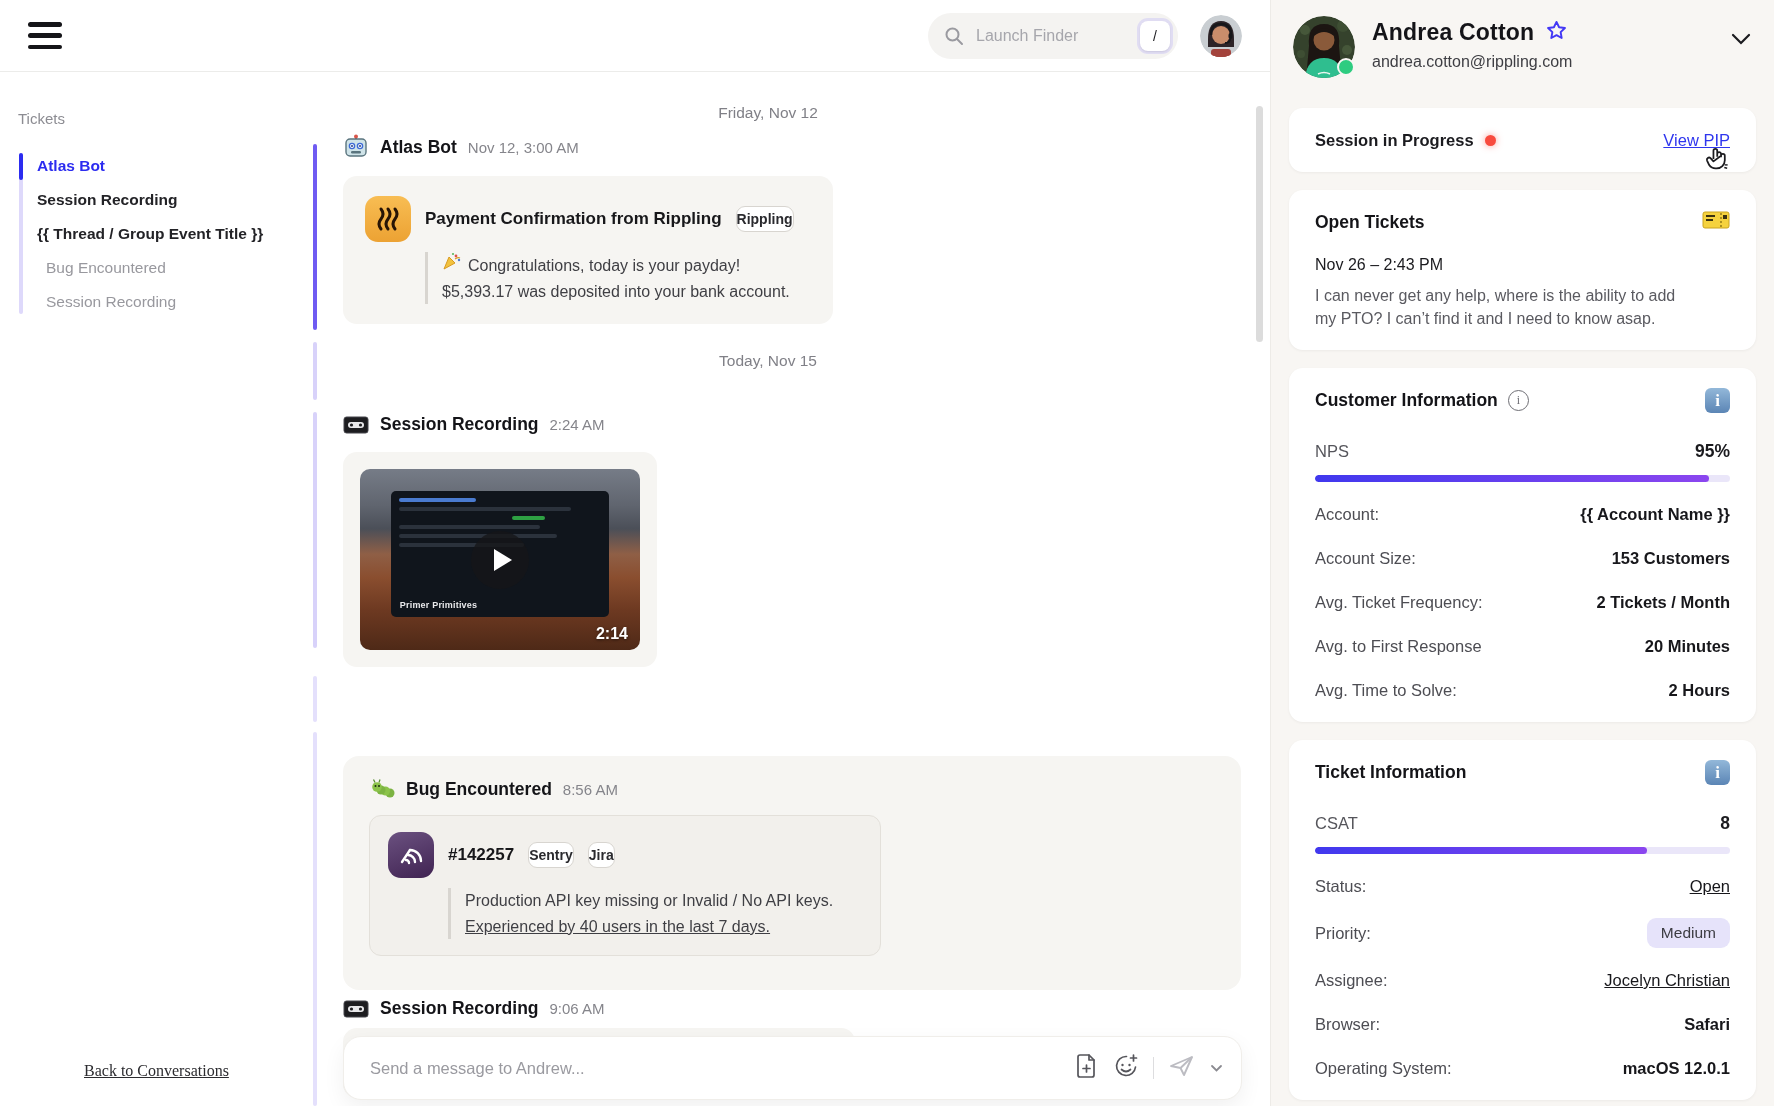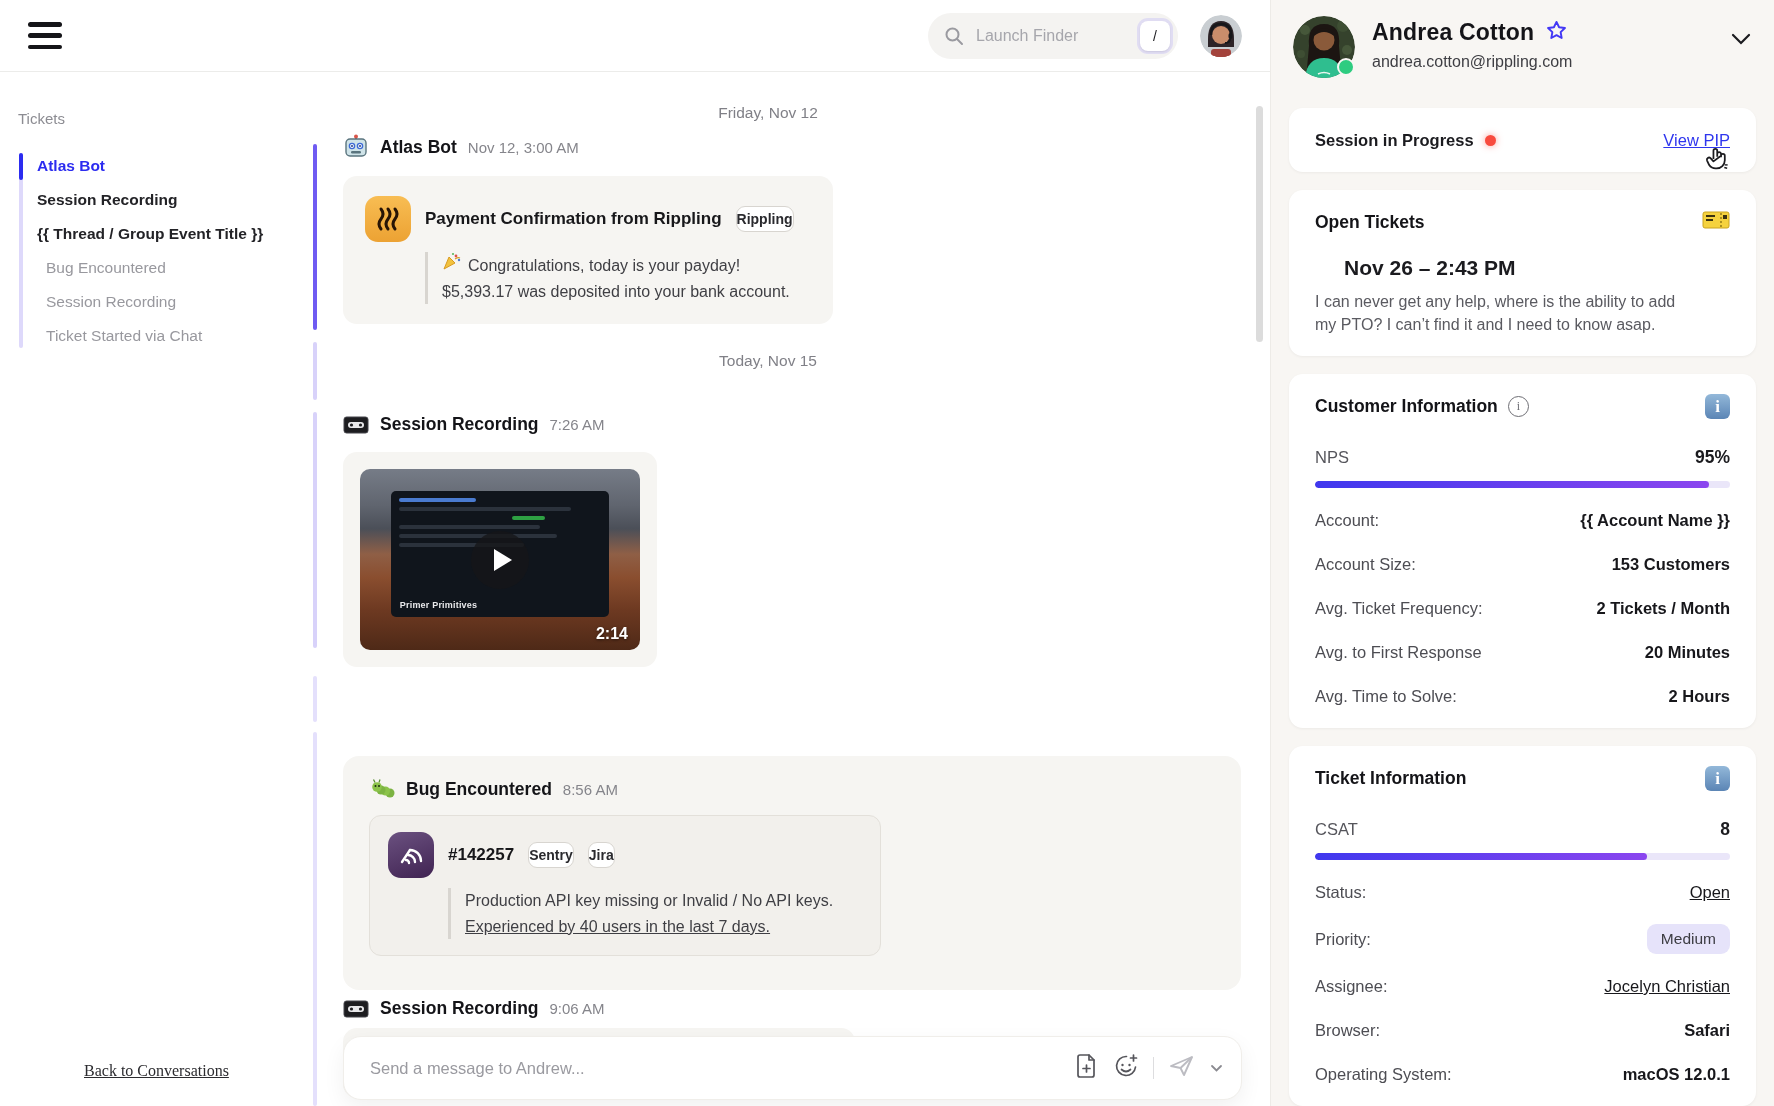--- a/index.html
+++ b/index.html
@@ -116,21 +116,21 @@
   .cursor-artifact{position:absolute;right:26px;top:38px;}
   .card-title-row{display:flex;align-items:center;}
   .c-title{font-weight:bold;font-size:17.5px;color:#141418;}
   .info-outline{width:19px;height:19px;border:1.5px solid #6e6e74;border-radius:50%;margin-left:10px;
                 display:flex;align-items:center;justify-content:center;font-size:12px;color:#6e6e74;
                 font-family:"Liberation Serif",serif;cursor:pointer;}
   .info-badge{margin-left:auto;width:25px;height:25px;border-radius:6px;background:linear-gradient(180deg,#93b8d9,#5b85b5);
               color:#fff;display:flex;align-items:center;justify-content:center;
               font-family:"Liberation Serif",serif;font-size:17px;font-weight:bold;}
   .mlauto{margin-left:auto;}
-  .ot-time{margin-top:22px;font-weight:bold;font-size:21px;margin-left:29px;}
+  .ot-time{margin-top:22px;font-weight:normal;font-size:16px;}
   .ot-msg{margin-top:10px;color:#5a5a60;font-size:16px;line-height:1.45;max-width:378px;}
   .score-row{display:flex;align-items:center;margin-top:28px;}
   .score-label{color:#55555b;font-size:16.5px;}
   .score-value{margin-left:auto;font-weight:bold;font-size:17.5px;}
   .bar{margin-top:13px;height:7px;border-radius:4px;background:#eae6f9;overflow:hidden;}
   .bar-fill{height:100%;border-radius:4px;background:linear-gradient(90deg,#4038ee,#8b46ef);}
   .def-row{display:flex;align-items:center;margin-top:20px;min-height:24px;}
   .def-label{color:#4d4d53;font-size:16.5px;}
   .def-value{margin-left:auto;font-weight:bold;font-size:16.5px;color:#17171b;text-align:right;}
   .def-value.lnk{font-weight:normal;font-size:16.5px;}
@@ -176,21 +176,20 @@
     <div class="side-list">
       <span class="side-rail"></span>
       <div class="side-item active">
         <span class="active-bar"></span>
         <span>Atlas Bot</span>
       </div>
       <div class="side-item">Session Recording</div>
       <div class="side-item">{{ Thread / Group Event Title }}</div>
       <div class="side-item muted">Bug Encountered</div>
       <div class="side-item muted">Session Recording</div>
-      <div class="side-item muted">Ticket Started via Chat</div>
     </div>
     <div class="back-link">Back to Conversations</div>
   </div>
 
   <div class="chat">
     <span class="rail-seg seg1"></span>
     <span class="rail-seg seg2"></span>
     <span class="rail-seg seg3"></span>
     <span class="rail-seg seg4"></span>
     <span class="rail-seg seg5"></span>
@@ -247,21 +246,21 @@
     <div class="msg-head h-rec1">
       <span class="emoji-ic">
         <svg width="26" height="20" viewBox="0 0 26 20">
           <rect x="1" y="2" width="24" height="16" rx="2.5" fill="#1d1d20" stroke="#44444a" stroke-width="1"></rect>
           <rect x="5" y="7" width="16" height="6" rx="3" fill="#e8e8ea"></rect>
           <circle cx="8.5" cy="10" r="1.6" fill="#1d1d20"></circle>
             <circle cx="17.5" cy="10" r="1.6" fill="#1d1d20"></circle>
         </svg>
       </span>
       <span class="sender">Session Recording</span>
-      <span class="mtime">7:26 AM</span>
+      <span class="mtime">2:24 AM</span>
     </div>
     <div class="rec-card">
       <div class="video">
         <div class="browser">
           <div class="b-line b-blue"></div>
           <div class="b-line b-grey1"></div>
           <div class="b-line b-green"></div>
           <div class="b-line b-grey2"></div>
           <div class="b-line b-grey3"></div>
           <div class="b-line b-grey4"></div>

